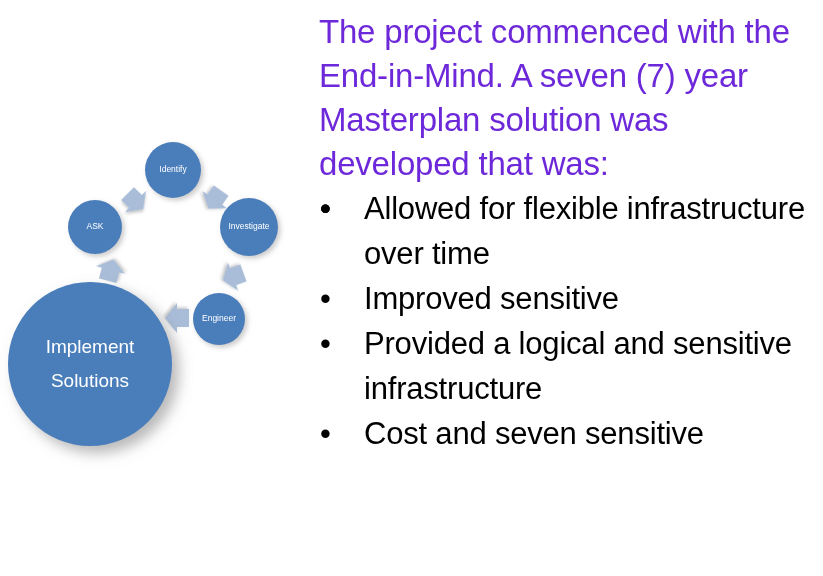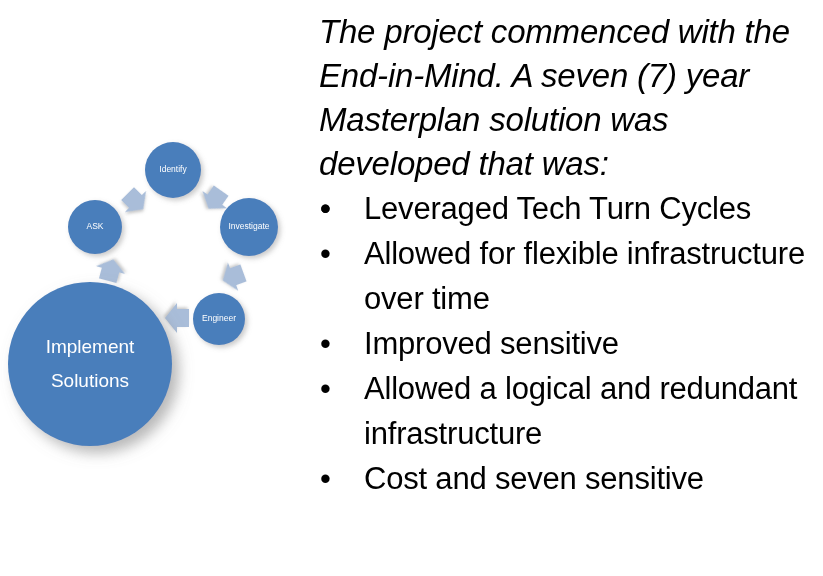--- a/index.html
+++ b/index.html
@@ -51,25 +51,24 @@
   #text-panel {
     position: absolute;
     left: 316px;
     top: 10px;
     width: 500px;
   }
   #intro-paragraph {
     font-size: 33px;
     line-height: 44px;
     letter-spacing: -0.2px;
-    color: #000000;
+    color: #6d28d9;
     margin: 0;
     padding: 0 0 0 3px;
     white-space: pre-line;
-    font-style: italic;
   }
   #bullet-list {
     list-style: none;
     margin: 0;
     padding: 0;
   }
   .bullet-item {
     position: relative;
     font-size: 31px;
     line-height: 45px;
@@ -156,33 +155,32 @@
   <div id="text-panel">
 
     <p id="intro-paragraph">The project commenced with the End-in-Mind. A seven (7) year Masterplan solution was developed that was:</p>
 
     <ul id="bullet-list">
       <li class="bullet-item">
         <span class="bullet-marker">•</span>
       </li>
       <li class="bullet-item">
         <span class="bullet-marker">•</span>
-        <span>Leveraged Tech Turn Cycles</span>
       </li>
       <li class="bullet-item">
         <span class="bullet-marker">•</span>
         <span>Allowed for flexible infrastructure over time</span>
       </li>
       <li class="bullet-item">
         <span class="bullet-marker">•</span>
         <span>Improved sensitive</span>
       </li>
       <li class="bullet-item">
         <span class="bullet-marker">•</span>
-        <span>Allowed a logical and redundant infrastructure</span>
+        <span>Provided a logical and sensitive infrastructure</span>
       </li>
       <li class="bullet-item">
         <span class="bullet-marker">•</span>
         <span>Cost and seven sensitive</span>
       </li>
     </ul>
   </div>
 
 </div>
 

